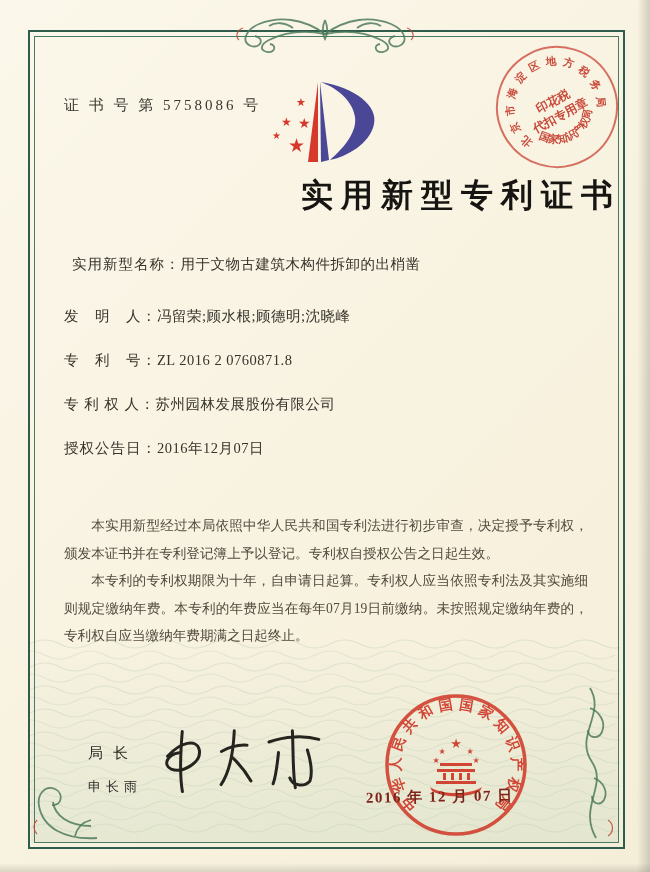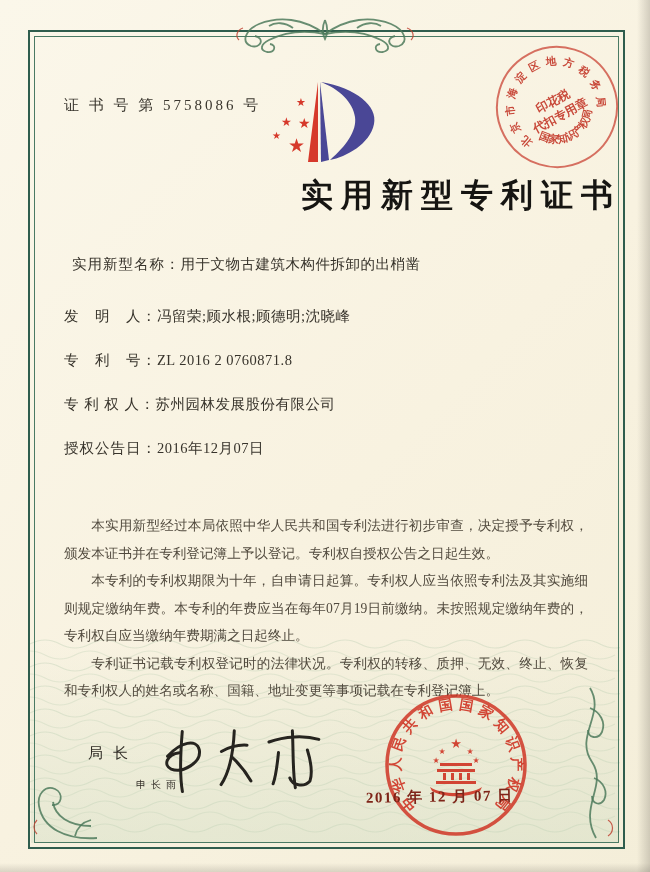--- a/index.html
+++ b/index.html
@@ -46,21 +46,21 @@
   .field-row{margin-bottom:23px;font-size:14.5px;line-height:21px;color:#37332b;}
   .field-row:first-child{margin-bottom:31px;margin-left:8px;}
   .field-label{letter-spacing:1px;}
   .field-value{letter-spacing:.5px;}
 
   .body-text{position:absolute;left:64px;top:512px;width:524px;}
   .body-text p{margin:0;text-indent:2em;font-size:13.6px;line-height:27.5px;
     text-align:justify;color:#514a3e;}
 
   .sig-title{position:absolute;left:88px;top:744px;font-size:15px;letter-spacing:10px;color:#2f2b25;text-align:center;}
-  .sig-name{position:absolute;left:88px;top:778px;font-size:10px;letter-spacing:5px;color:#2f2b25;margin-left:48px;}
+  .sig-name{position:absolute;left:88px;top:778px;font-size:13px;letter-spacing:5px;color:#2f2b25;}
   .signature{position:absolute;left:150px;top:720px;width:200px;height:86px;z-index:4;}
   .signature path{stroke:#26241f;stroke-width:3;fill:none;stroke-linecap:round;stroke-linejoin:round;}
 
   
   .seal{position:absolute;left:384px;top:693px;width:144px;height:144px;z-index:3;}
   .seal .ring{fill:none;stroke:rgba(206,46,30,.82);stroke-width:3.5;}
   .seal-arc text{font-size:14px;font-weight:bold;fill:rgba(206,46,30,.88);
     font-family:"Liberation Serif","DejaVu Serif",serif;}
   .emblem *{fill:rgba(206,46,30,.88);}
   .seal-date{position:absolute;left:366px;top:787px;width:200px;z-index:5;
@@ -192,21 +192,20 @@
       <span class="field-label">专 利 权 人：</span><span class="field-value">苏州园林发展股份有限公司</span>
     </div>
     <div class="field-row">
       <span class="field-label">授权公告日：</span><span class="field-value">2016年12月07日</span>
     </div>
   </div>
 
   <div class="body-text">
     <p>本实用新型经过本局依照中华人民共和国专利法进行初步审查，决定授予专利权，颁发本证书并在专利登记簿上予以登记。专利权自授权公告之日起生效。</p>
     <p>本专利的专利权期限为十年，自申请日起算。专利权人应当依照专利法及其实施细则规定缴纳年费。本专利的年费应当在每年07月19日前缴纳。未按照规定缴纳年费的，专利权自应当缴纳年费期满之日起终止。</p>
-    <p>专利证书记载专利权登记时的法律状况。专利权的转移、质押、无效、终止、恢复和专利权人的姓名或名称、国籍、地址变更等事项记载在专利登记簿上。</p>
   </div>
 
   <div class="sig-title">局长</div>
   <div class="sig-name">申长雨</div>
   <svg class="signature" viewBox="0 0 200 86" transform="rotate(-3)">
     <path d="M18 32 C 32 18 48 16 50 27 C 52 40 32 50 21 45 C 13 41 17 30 30 29"></path>
     <path d="M34 8 C 31 30 29 52 31 68"></path>
     <path d="M72 30 C 80 26 90 24 98 25"></path>
     <path d="M86 10 C 84 30 80 50 70 63"></path>
     <path d="M82 36 C 90 44 96 53 100 61"></path>

